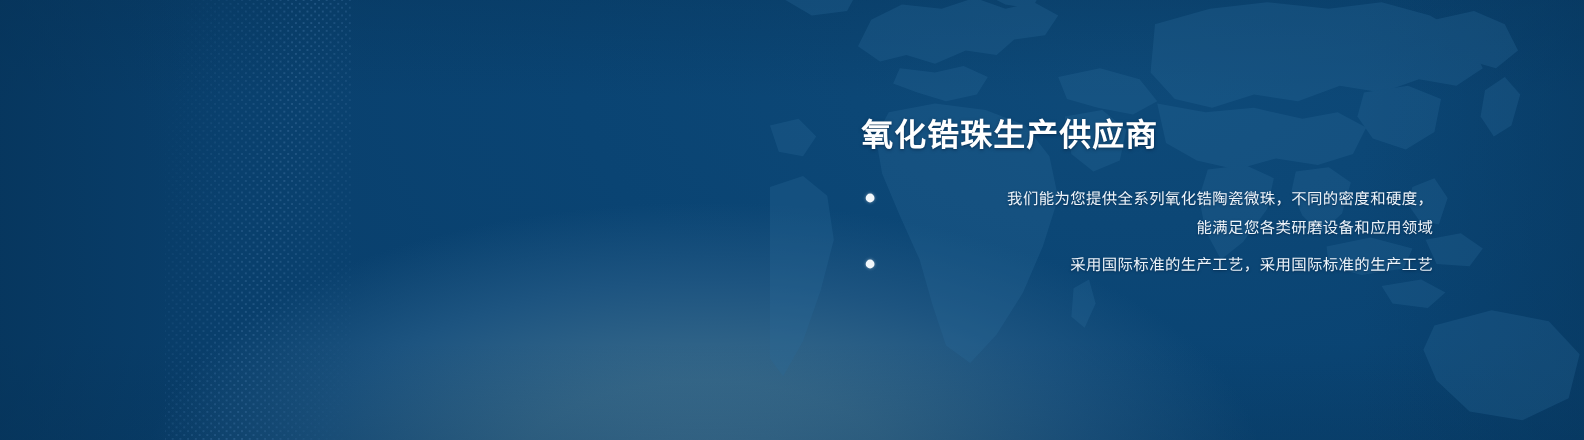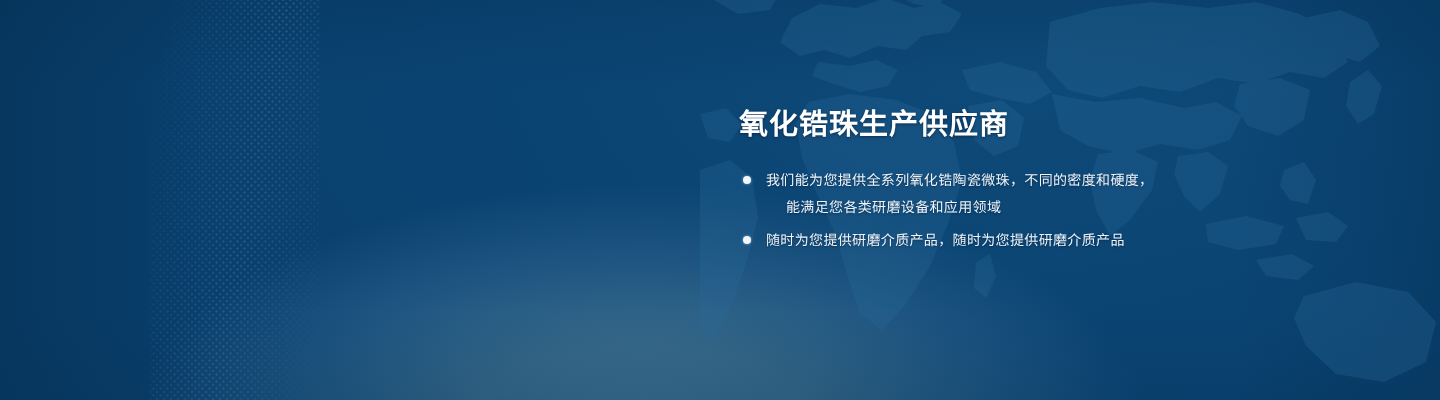--- a/index.html
+++ b/index.html
@@ -69,21 +69,21 @@
     background-position:0 0,3.5px 3.5px;
     -webkit-mask-image:linear-gradient(100deg, rgba(0,0,0,0) 6%, rgba(0,0,0,.85) 56%, rgba(0,0,0,0) 100%);
             mask-image:linear-gradient(100deg, rgba(0,0,0,0) 6%, rgba(0,0,0,.85) 56%, rgba(0,0,0,0) 100%);
     opacity:.85;
     pointer-events:none;
   }
 
   
   .copy{
     position:absolute;
-    left:739px;top:104px;
+    left:783px;top:104px;
     width:520px;
   }
   .headline{
     margin:0;
     font-size:29px;
     font-weight:700;
     letter-spacing:1px;
     color:#ffffff;
     line-height:40px;
     text-shadow:0 1px 3px rgba(0,20,45,.55);
@@ -106,21 +106,21 @@
   }
   .bullet:last-child{margin-bottom:0;}
   .bullet-dot{
     position:absolute;
     left:4px;top:8px;
     width:8px;height:8px;
     border-radius:50%;
     background:#f2f7fb;
     box-shadow:0 0 3px rgba(255,255,255,.45);
   }
-  .bullet-line{display:block;}
+  .bullet-line{display:block;text-align:right;}
   .bullet-line.second{margin-top:3px;margin-left:20px;}
 </style>
 </head>
 <body>
 
 <div class="banner">
 
   <div class="bg-base"></div>
   <div class="bg-vignette"></div>
 
@@ -298,19 +298,19 @@
 
       <li class="bullet">
         <span class="bullet-dot"></span>
         <span class="bullet-line">我们能为您提供全系列氧化锆陶瓷微珠，不同的密度和硬度，</span>
         <span class="bullet-line second">能满足您各类研磨设备和应用领域</span>
       </li>
 
 
       <li class="bullet">
         <span class="bullet-dot"></span>
-        <span class="bullet-line">随时为您提供研磨介质产品，随时为您提供研磨介质产品</span>
+        <span class="bullet-line">采用国际标准的生产工艺，采用国际标准的生产工艺</span>
       </li>
 
     </ul>
   </div>
 
 </div>
 
 </body></html>

